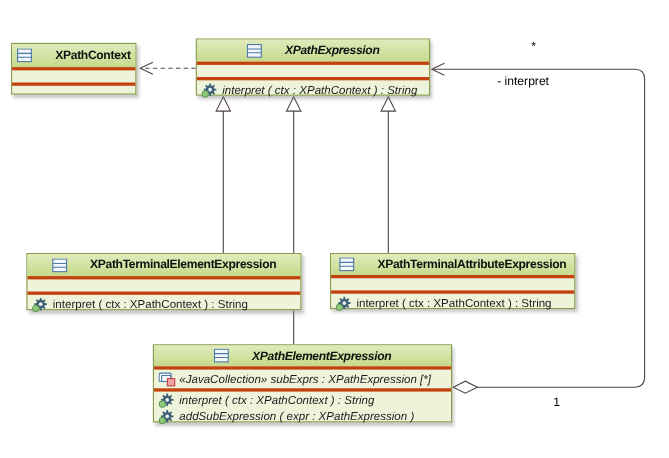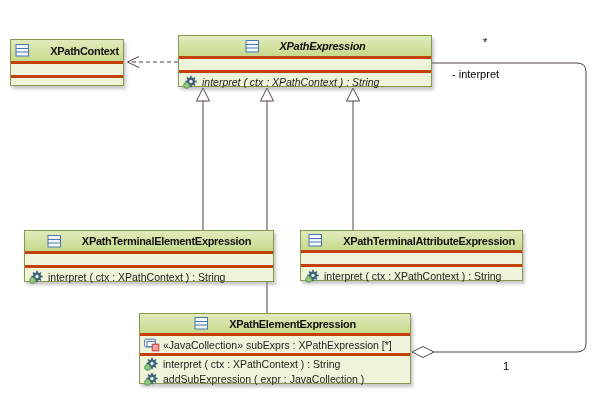--- a/index.html
+++ b/index.html
@@ -25,33 +25,33 @@
     display:flex; align-items:center; gap:3px; padding-left:4px;
     font-size:10.5px; color:#1c1c1c; white-space:nowrap;
   }
   .icon{flex-shrink:0; display:block;}
   .abstract .hdr .cls-name, .it{font-style:italic;}
 
   
   .b-context{left:10px; top:39px; width:114px; height:47px;}
   .b-context .hdr{height:21px;} .b-context .cmp-a{height:11px;} .b-context .cmp-o{height:11px;}
 
-  .b-expr{left:178px; top:35px; width:254px; height:52px;}
+  .b-expr{left:178px; top:35px; width:213px; height:52px;}
   .b-expr .hdr{height:20px;} .b-expr .cmp-a{height:11px;} .b-expr .cmp-o{height:17px;}
   .b-expr .mrow{height:17px;}
 
   .b-telem{left:24px; top:230px; width:250px; height:52px;}
   .b-telem .hdr{height:20px;} .b-telem .cmp-a{height:11px;} .b-telem .cmp-o{height:17px;}
   .b-telem .mrow{height:17px;}
 
   .b-tattr{left:300px; top:230px; width:223px; height:51px;}
   .b-tattr .hdr{height:19px;} .b-tattr .cmp-a{height:11px;} .b-tattr .cmp-o{height:17px;}
   .b-tattr .mrow{height:17px;}
 
-  .b-elem{left:139px; top:313px; width:272px; height:71px;}
+  .b-elem{left:139px; top:313px; width:272px; height:71px;font-style:italic;}
   .b-elem .hdr{height:19px;} .b-elem .cmp-a{height:17px;} .b-elem .cmp-o{height:31px;}
   .b-elem .cmp-a .mrow{height:17px;} .b-elem .cmp-o .mrow{height:15.5px;}
 
   .edge-label{
     position:absolute; font-size:11px; color:#000; white-space:nowrap;
   }
   .lbl-star{left:483px; top:36px;}
   .lbl-role{left:452px; top:68px;}
   .lbl-one{left:503px; top:360px;}
 </style>
@@ -225,21 +225,21 @@
           <g stroke="#3e6078" stroke-width="1.6">
             <line x1="8" y1="0.8" x2="8" y2="12.2"></line>
             <line x1="2.3" y1="6.5" x2="13.7" y2="6.5"></line>
             <line x1="4" y1="2.5" x2="12" y2="10.5"></line>
             <line x1="12" y1="2.5" x2="4" y2="10.5"></line>
           </g>
           <circle cx="8" cy="6.5" r="4" fill="#3e6078"></circle>
           <circle cx="8" cy="6.5" r="1.7" fill="#e8eef2"></circle>
           <circle cx="3.6" cy="10.4" r="3" fill="#8fc97f" stroke="#4f8a43" stroke-width="0.8"></circle>
         </svg>
-        <span>addSubExpression ( expr : JavaCollection )</span>
+        <span>addSubExpression ( expr : XPathExpression )</span>
       </div>
     </div>
   </div>
 
   <div class="edge-label lbl-star">*</div>
   <div class="edge-label lbl-role">- interpret</div>
   <div class="edge-label lbl-one">1</div>
 
 </div>
 

